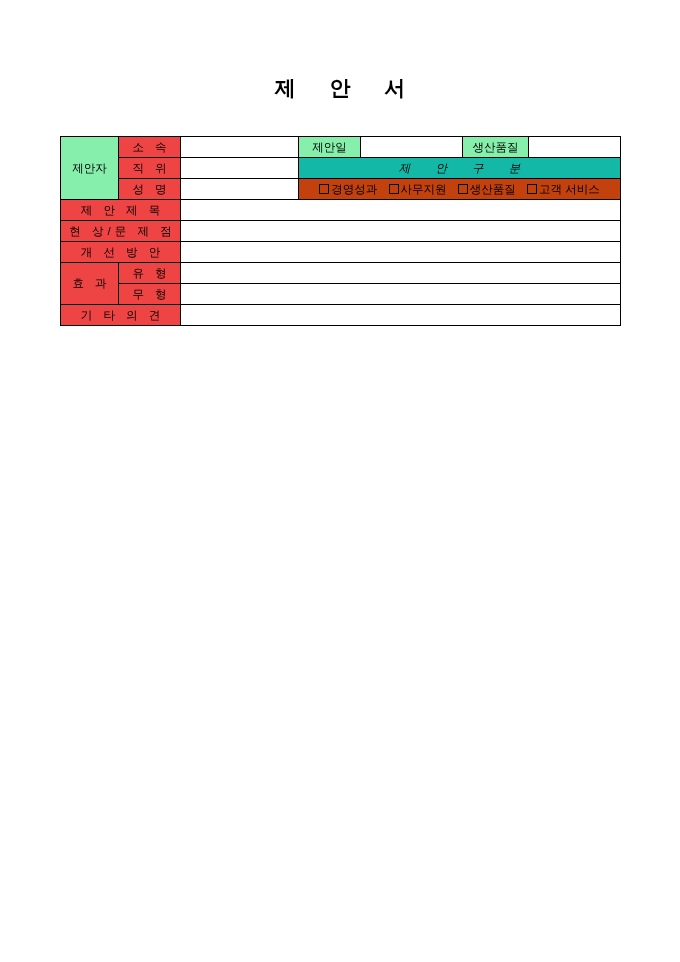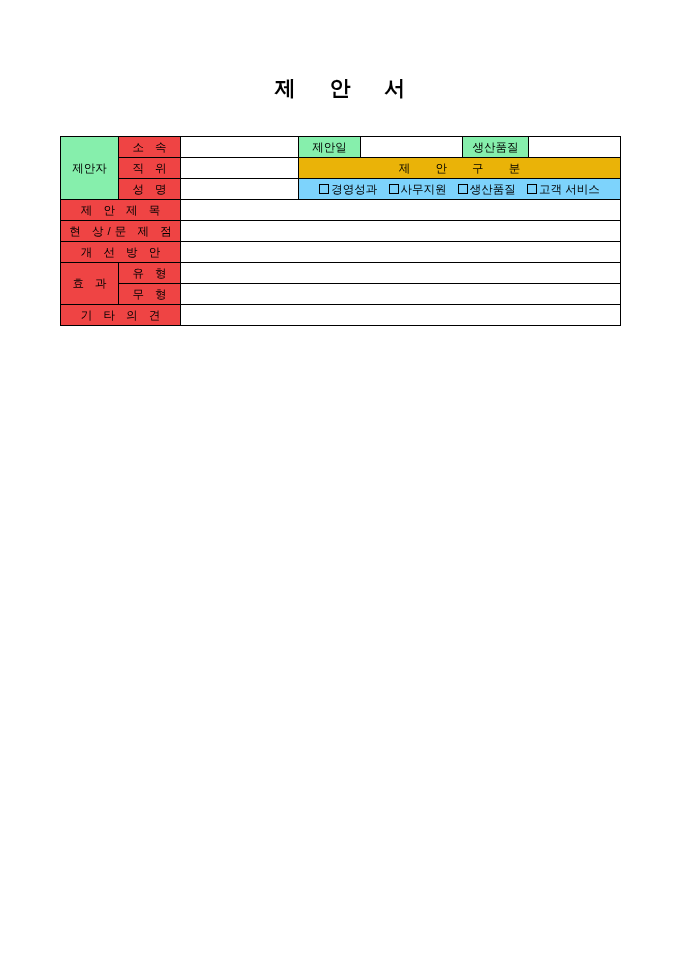--- a/index.html
+++ b/index.html
@@ -53,31 +53,32 @@
     line-height: 1.3;
   }
   .lbl-sp {
     background: #ef4444;
     text-align: center;
     font-size: 11.5px;
     letter-spacing: 4px;
     text-indent: 4px;
   }
   .lbl-wide {
-    background: #eab308;
+    background: #14b8a6;
     text-align: center;
     font-size: 11.5px;
     letter-spacing: 11px;
     text-indent: 11px;
+    font-style: italic;
   }
   .val {
     background: #ffffff;
   }
   .checkrow {
-    background: #7dd3fc;
+    background: #c2410c;
     text-align: center;
     font-size: 11.5px;
     padding: 3px 4px;
     white-space: nowrap;
   }
   .checkrow .chk {
     display: inline-block;
     margin: 0 4px;
   }
   .chk-box {

